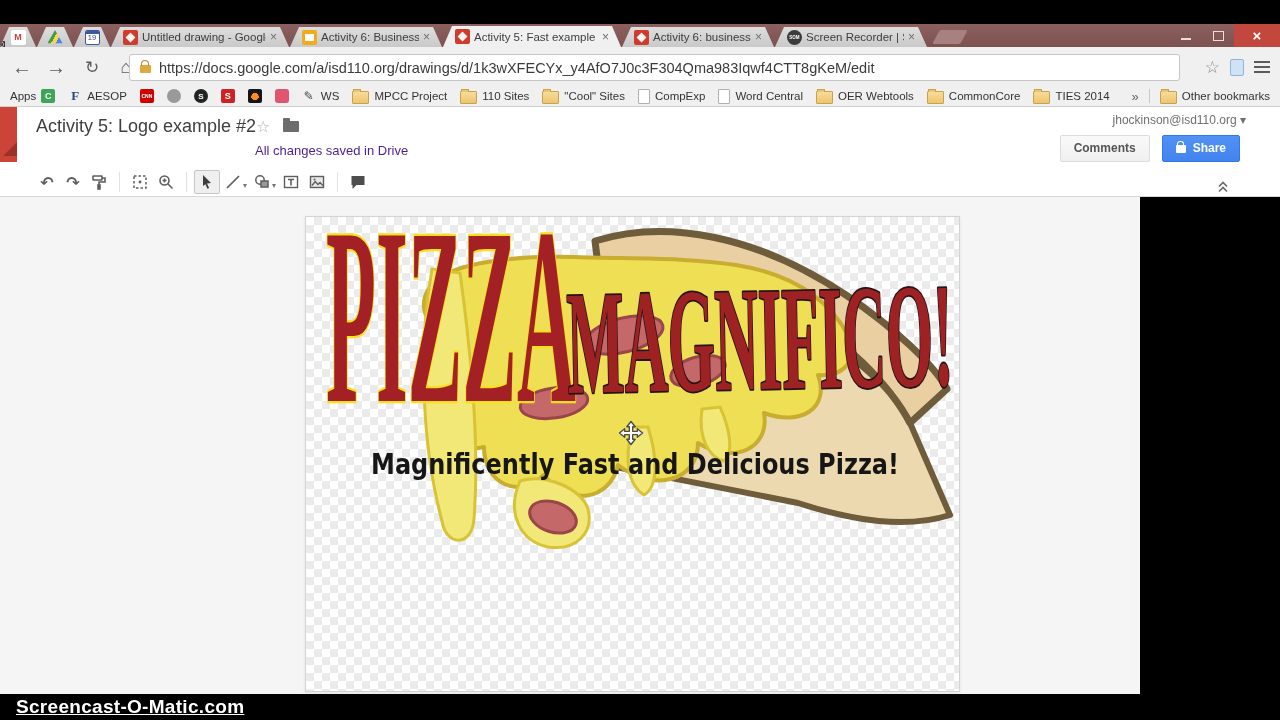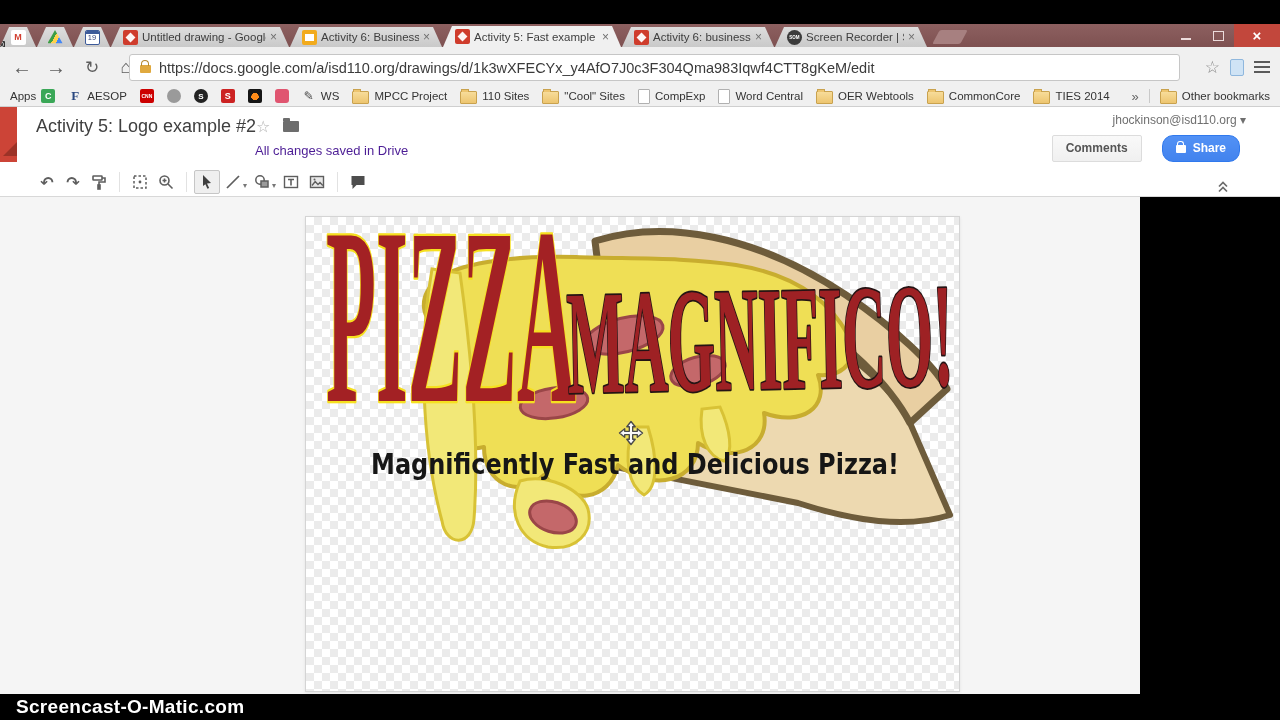--- a/index.html
+++ b/index.html
@@ -97,25 +97,25 @@
                 border-width:0 0 14px 14px;border-color:transparent transparent #9c3227 transparent;}
   .doc-title{position:absolute;left:36px;top:9px;font-size:18px;color:#404040;}
   .doc-star{position:absolute;left:256px;top:10px;font-size:16px;color:#b3b3b3;}
   .doc-folder{position:absolute;left:283px;top:14px;width:16px;height:11px;background:#6d6d6d;
               border-radius:1px;}
   .doc-folder::before{content:"";position:absolute;top:-3px;left:0;width:7px;height:3px;
               background:#6d6d6d;border-radius:1px 1px 0 0;}
   .menurow{position:absolute;left:38px;top:36px;display:flex;gap:23px;font-size:13px;color:#333;}
   .save-status{color:#4c1d95;margin-left:10px;}
   .account{position:absolute;right:34px;top:6px;font-size:12px;color:#6f6f6f;}
-  .hdr-buttons{position:absolute;right:40px;top:28px;display:flex;gap:20px;}
+  .hdr-buttons{position:absolute;right:40px;top:28px;display:flex;gap:12px;}
   .btn{height:25px;line-height:25px;padding:0 13px;border:1px solid #dcdcdc;border-radius:2px;
        background:linear-gradient(#f9f9f9,#f0f0f0);font-weight:bold;font-size:12px;color:#555;
        display:flex;align-items:center;}
-  .btn.blue{background:linear-gradient(#5291f5,#4283ee);border-color:#3079ed;color:#fff;border-radius:11px;}
+  .btn.blue{background:linear-gradient(#5291f5,#4283ee);border-color:#3079ed;color:#fff;}
   .share-lock{display:inline-block;width:10px;height:8px;background:#fff;border-radius:1px;
               position:relative;margin-right:7px;}
   .share-lock::before{content:"";position:absolute;left:1.5px;top:-4px;width:5px;height:4px;
               border:1.5px solid #fff;border-bottom:none;border-radius:3px 3px 0 0;}
 
   
   .toolbar{position:absolute;left:0;top:168px;width:1280px;height:29px;background:#fff;
            border-bottom:1px solid #d8d8d8;box-sizing:border-box;display:flex;align-items:center;
            padding-left:34px;}
   .tool{width:26px;height:24px;display:flex;align-items:center;justify-content:center;
@@ -133,21 +133,21 @@
      border:1px solid #d4d4d4;box-sizing:content-box;box-shadow:0 1px 3px rgba(0,0,0,.08);
      background-image:
        linear-gradient(45deg,#ebebeb 25%,transparent 25%,transparent 75%,#ebebeb 75%),
        linear-gradient(45deg,#ebebeb 25%,transparent 25%,transparent 75%,#ebebeb 75%);
      background-size:16px 16px;background-position:0 0,8px 8px;}
   .canvas svg{position:absolute;left:0;top:0;}
 
   
   .watermark{position:absolute;left:0;top:694px;width:1280px;height:26px;background:#000;
              display:flex;align-items:center;}
-  .watermark span{color:#fff;font-weight:bold;font-size:19px;margin-left:16px;letter-spacing:.3px;}
+  .watermark span{color:#fff;font-weight:bold;font-size:19px;margin-left:16px;letter-spacing:.3px;text-decoration:underline;}
 </style>
 </head>
 <body>
 
 <div class="screen">
 
   <div class="letterbox-top"></div>
 
   <div class="tabstrip">
     <div class="tabrow">

